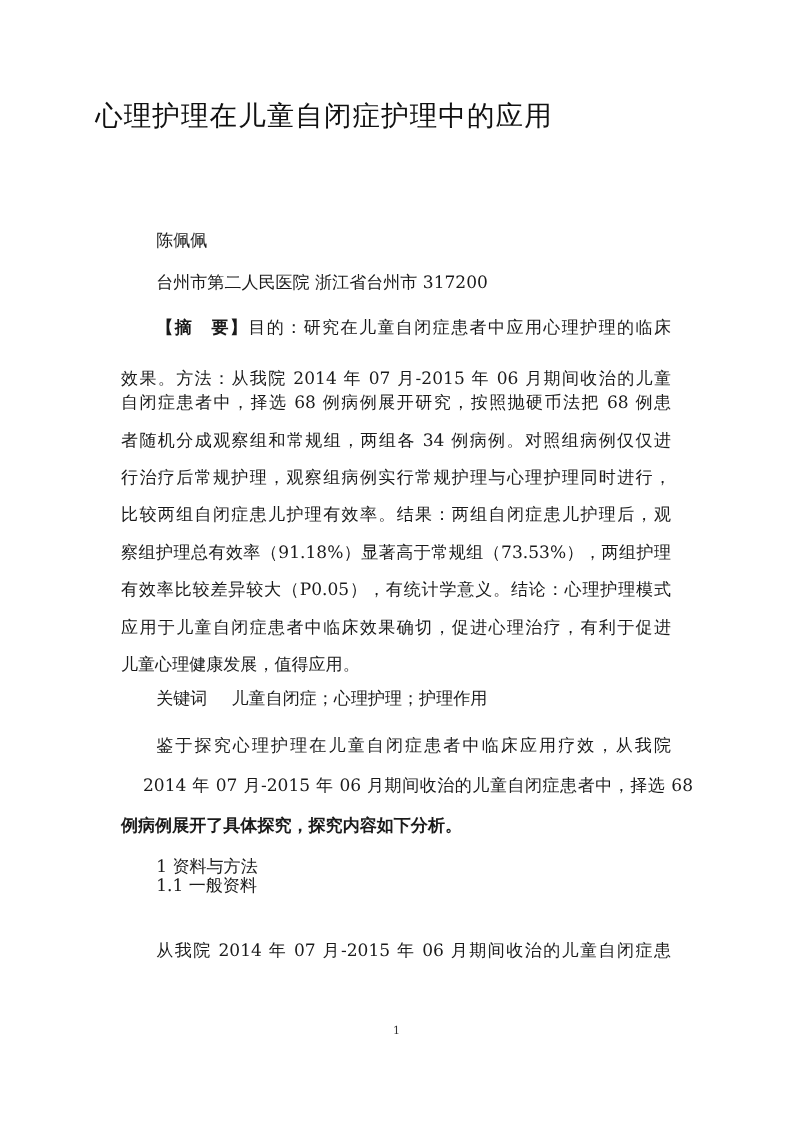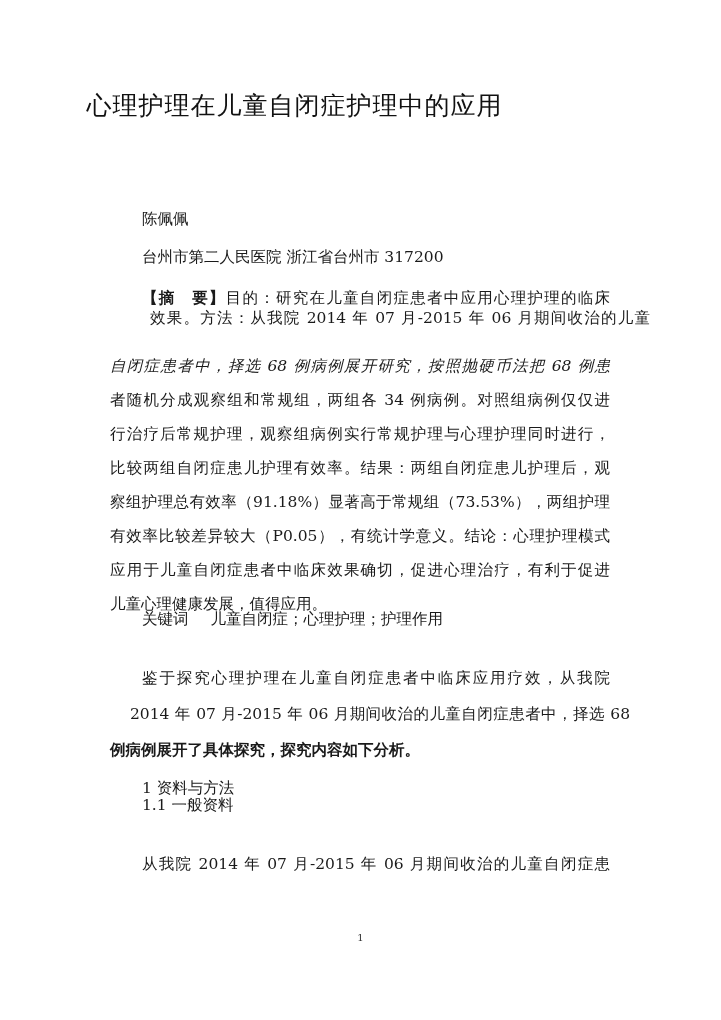--- a/index.html
+++ b/index.html
@@ -63,31 +63,31 @@
 <div class="page">
 
   <div class="title">心理护理在儿童自闭症护理中的应用</div>
 
   <div class="line indent" style="top:208px;">陈佩佩</div>
 
   <div class="line indent" style="top:246px;">台州市第二人民医院 浙江省台州市 317200</div>
 
   <div class="line indent justify" style="top:287px;"><span class="bold">【摘　要】</span><span>目的：研究在儿童自闭症患者中应用心理护理的临床</span></div>
 
-  <div class="line justify" style="top:307px;margin-left:40px;">效果。方法：从我院 2014 年 07 月-2015 年 06 月期间收治的儿童</div>
-  <div class="line justify" style="top:355px;font-style:italic;">自闭症患者中，择选 68 例病例展开研究，按照抛硬币法把 68 例患</div>
+  <div class="line justify" style="top:333px;">效果。方法：从我院 2014 年 07 月-2015 年 06 月期间收治的儿童</div>
+  <div class="line justify" style="top:355px;">自闭症患者中，择选 68 例病例展开研究，按照抛硬币法把 68 例患</div>
   <div class="line justify" style="top:389px;">者随机分成观察组和常规组，两组各 34 例病例。对照组病例仅仅进</div>
   <div class="line justify" style="top:423px;">行治疗后常规护理，观察组病例实行常规护理与心理护理同时进行，</div>
   <div class="line justify" style="top:457px;">比较两组自闭症患儿护理有效率。结果：两组自闭症患儿护理后，观</div>
   <div class="line justify" style="top:491px;">察组护理总有效率（91.18%）显著高于常规组（73.53%），两组护理</div>
   <div class="line justify" style="top:525px;">有效率比较差异较大（P0.05），有统计学意义。结论：心理护理模式</div>
   <div class="line justify" style="top:559px;">应用于儿童自闭症患者中临床效果确切，促进心理治疗，有利于促进</div>
   <div class="line" style="top:593px;">儿童心理健康发展，值得应用。</div>
 
-  <div class="line indent" style="top:609px;font-family:Liberation Mono, monospace;"><span>关键词</span><span style="display:inline-block;width:22px;"></span><span>儿童自闭症；心理护理；护理作用</span></div>
+  <div class="line indent" style="top:624px;"><span>关键词</span><span style="display:inline-block;width:22px;"></span><span>儿童自闭症；心理护理；护理作用</span></div>
 
   <div class="line indent justify" style="top:667px;">鉴于探究心理护理在儿童自闭症患者中临床应用疗效，从我院</div>
   <div class="line justify" style="top:703px;margin-left:20px;">2014 年 07 月-2015 年 06 月期间收治的儿童自闭症患者中，择选 68</div>
   <div class="line" style="top:739px;font-weight:bold;">例病例展开了具体探究，探究内容如下分析。</div>
 
   <div class="line indent" style="top:777px;">1 资料与方法</div>
   <div class="line indent" style="top:794px;">1.1 一般资料</div>
   <div class="line indent justify" style="top:853px;">从我院 2014 年 07 月-2015 年 06 月期间收治的儿童自闭症患</div>
 
   <div class="page-number">1</div>

